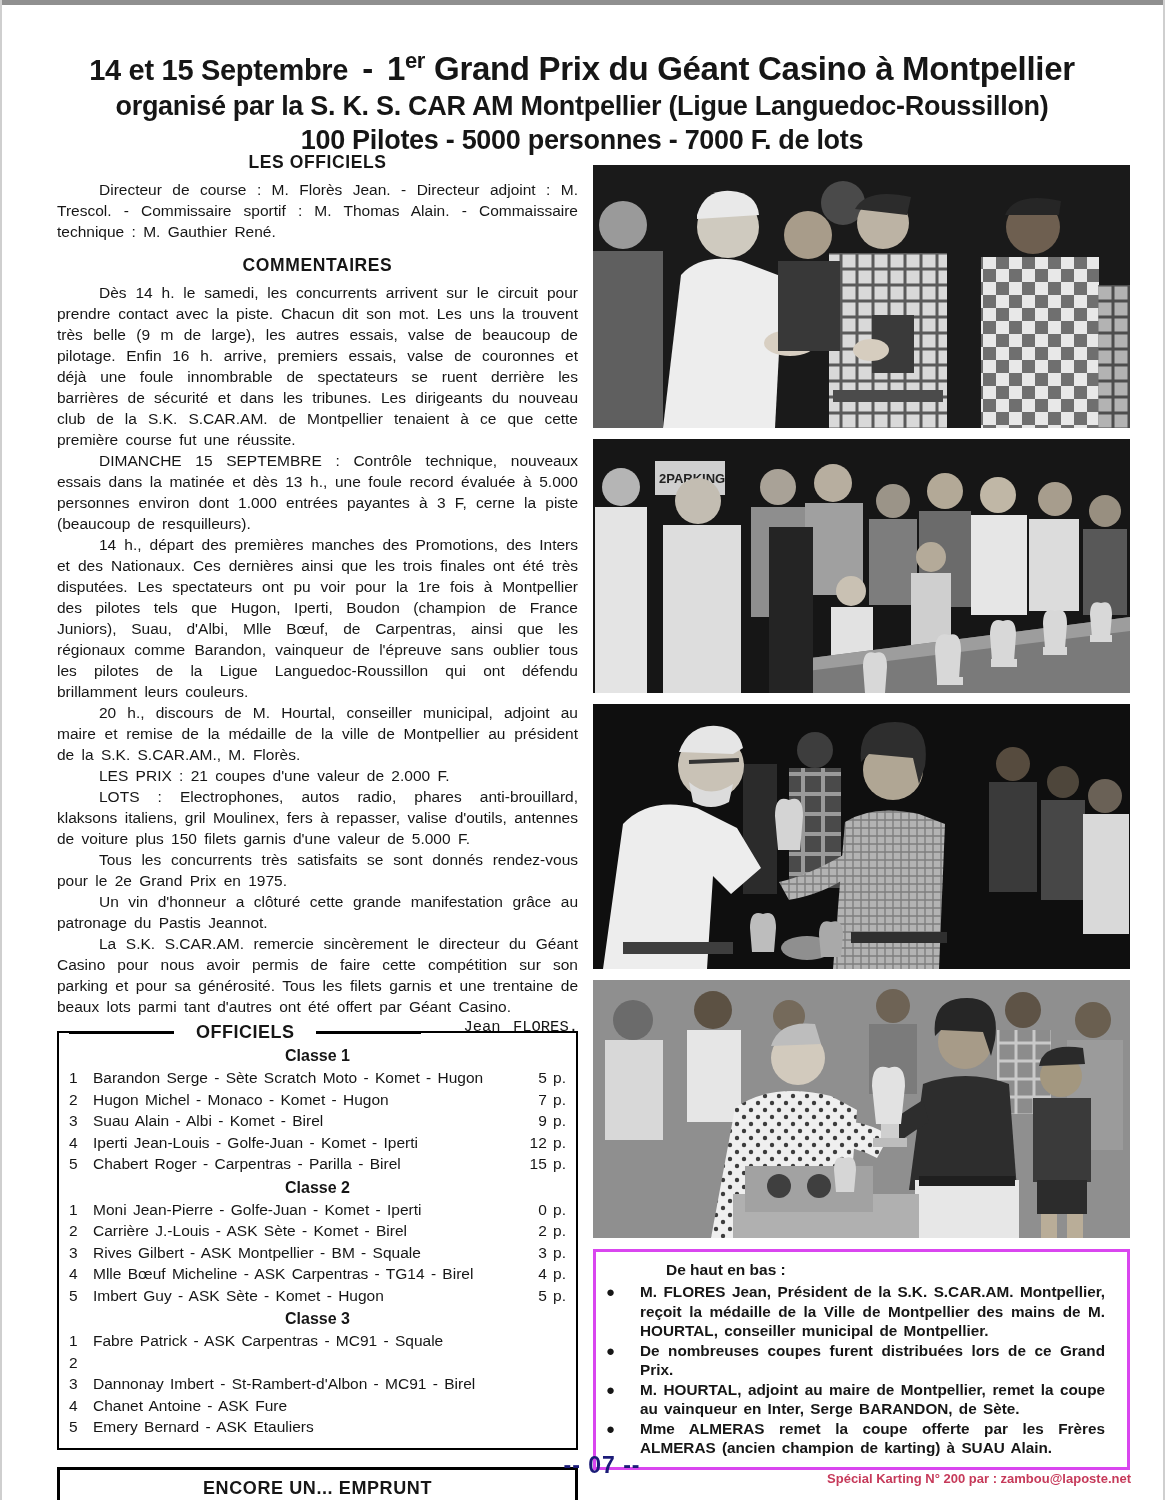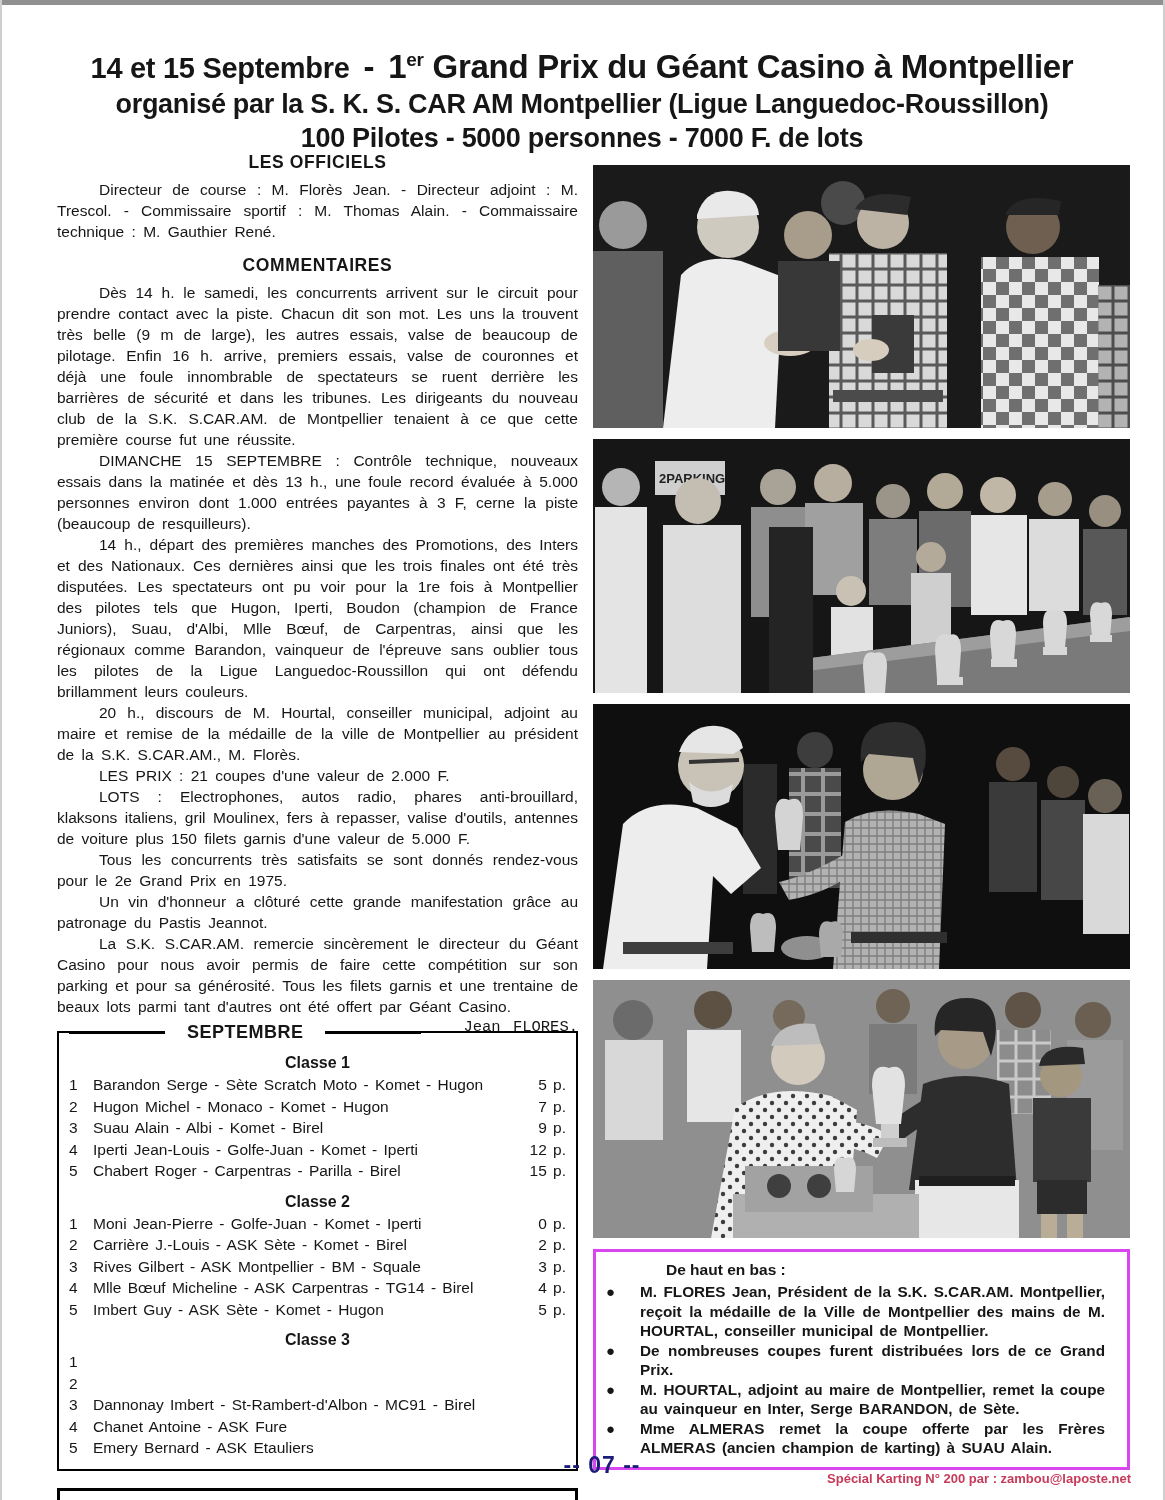--- a/index.html
+++ b/index.html
@@ -8,38 +8,38 @@
     font-family:"Liberation Sans",sans-serif;color:#161616;overflow:hidden;
     border-left:2px solid #cfcfcf;border-right:2px solid #cfcfcf;box-sizing:border-box;
   }
   .top-bar{position:absolute;top:0;left:0;width:100%;height:5px;background:#909090;}
 
   
   .masthead{position:absolute;top:48px;left:30px;width:1100px;text-align:center;font-weight:bold;letter-spacing:-0.3px;}
   .h-line1{font-size:33px;line-height:1.15;white-space:nowrap;}
   .h-line1 .prefix{font-size:29px;}
   .h-line1 .sep{padding:0 14px;}
-  .h-line1 sup{font-size:19px;text-align:center;}
+  .h-line1 sup{font-size:22px;text-align:center;}
   .h-line2{font-size:27px;line-height:1.2;margin-top:2px;}
   .h-line3{font-size:27px;line-height:1.2;margin-top:2px;}
 
   
   .col-left{position:absolute;top:152px;left:55px;width:521px;}
   .col-right{position:absolute;top:165px;left:591px;width:537px;}
 
   .sec-title{text-align:center;font-weight:bold;font-size:17.5px;letter-spacing:0.6px;margin:0 0 6px 0;}
   .para{font-size:15.5px;line-height:21px;text-align:justify;word-spacing:3px;margin:0;text-indent:42px;}
   .sig{float:right;font-size:15.5px;font-family:Liberation Mono, monospace;}
 
   
   .class-box{border:2px solid #000;margin-top:14px;padding:0 10px 10px 10px;}
   .class-legend{display:flex;align-items:center;margin-top:-11px;}
   .class-legend .rule{flex:1;border-top:2px solid #000;}
   .class-legend .t{padding:0 22px;font-weight:bold;font-size:18px;background:#fff;letter-spacing:0.5px;}
-  .classe-name{text-align:center;font-weight:bold;font-size:16px;line-height:22px;margin-top:9px;}
+  .classe-name{text-align:center;font-weight:bold;font-size:16px;line-height:22px;margin-top:2px;}
   .row{display:flex;font-size:15.5px;line-height:21.5px;word-spacing:2px;}
   .row .rk{width:24px;flex:0 0 24px;}
   .row .tx{flex:1;}
   .row .pt{flex:0 0 46px;text-align:right;white-space:nowrap;}
 
   
   .emprunt-box{border:3px solid #000;margin-top:17px;padding:8px 12px 12px 12px;font-weight:bold;}
   .emprunt-box .sec-title{font-size:18px;margin-bottom:4px;}
 
   
@@ -80,21 +80,21 @@
     <p class="para">20 h., discours de M. Hourtal, conseiller municipal, adjoint au maire et remise de la médaille de la ville de Montpellier au président de la S.K. S.CAR.AM., M. Florès.</p>
     <p class="para">LES PRIX : 21 coupes d'une valeur de 2.000 F.</p>
     <p class="para">LOTS : Electrophones, autos radio, phares anti-brouillard, klaksons italiens, gril Moulinex, fers à repasser, valise d'outils, antennes de voiture plus 150 filets garnis d'une valeur de 5.000 F.</p>
     <p class="para">Tous les concurrents très satisfaits se sont donnés rendez-vous pour le 2e Grand Prix en 1975.</p>
     <p class="para">Un vin d'honneur a clôturé cette grande manifestation grâce au patronage du Pastis Jeannot.</p>
     <p class="para"><span>La S.K. S.CAR.AM. remercie sincèrement le directeur du Géant Casino pour nous avoir permis de faire cette compétition sur son parking et pour sa générosité. Tous les filets garnis et une trentaine de beaux lots parmi tant d'autres ont été offert par Géant Casino.</span><span class="sig">Jean FLORES.</span></p>
 
     <div class="class-box">
       <div class="class-legend">
         <span class="rule"></span>
-        <span class="t">SEPTEMBRE</span>
+        <span class="t">OFFICIELS</span>
         <span class="rule"></span>
       </div>
 
       <div class="classe-name">Classe 1</div>
       <div class="row">
           <span class="rk">1</span>
           <span class="tx">Barandon Serge - Sète Scratch Moto - Komet - Hugon</span>
           <span class="pt">5 p.</span>
         </div>
       <div class="row">
@@ -141,20 +141,21 @@
         </div>
       <div class="row">
           <span class="rk">5</span>
           <span class="tx">Imbert Guy - ASK Sète - Komet - Hugon</span>
           <span class="pt">5 p.</span>
         </div>
 
       <div class="classe-name">Classe 3</div>
       <div class="row">
           <span class="rk">1</span>
+          <span class="tx">Fabre Patrick - ASK Carpentras - MC91 - Squale</span>
           <span class="pt"></span>
         </div>
       <div class="row">
           <span class="rk">2</span>
           <span class="pt"></span>
         </div>
       <div class="row">
           <span class="rk">3</span>
           <span class="tx">Dannonay Imbert - St-Rambert-d'Albon - MC91 - Birel</span>
           <span class="pt"></span>

